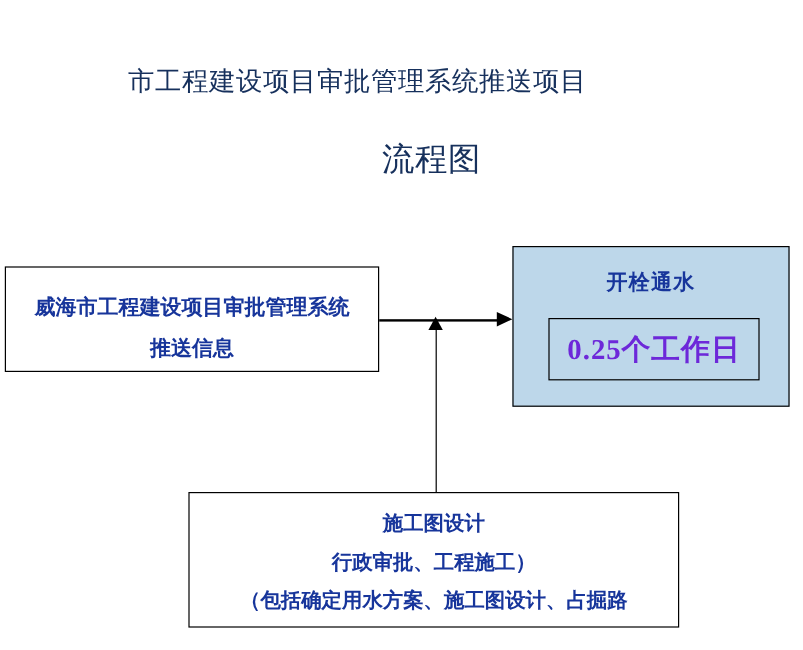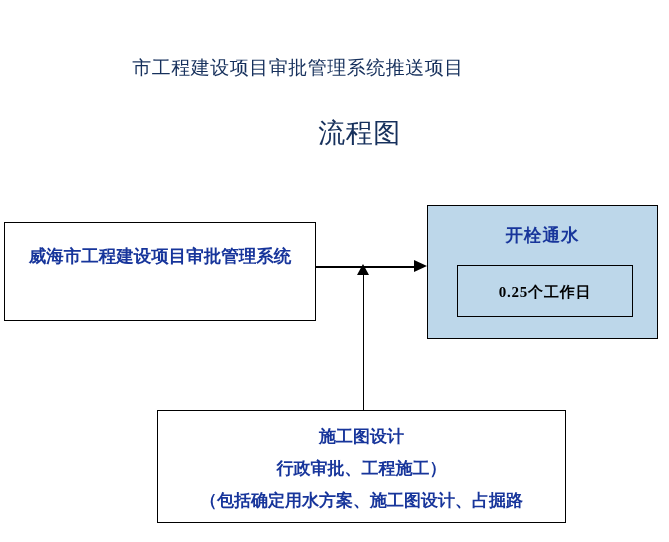--- a/index.html
+++ b/index.html
@@ -17,21 +17,21 @@
   }
 
   
   .title {
     position: absolute;
     left: 0;
     top: 44px;
     width: 596px;
     text-align: center;
     color: #16305c;
-    font-size: 19px;
+    font-size: 22px;
     line-height: 47px;
     letter-spacing: 0.5px;
     font-weight: 400;
     white-space: nowrap;
   }
   .title-line-2 {
     position: absolute;
     left: 0;
     top: 110px;
     width: 669px;
@@ -51,21 +51,21 @@
     box-sizing: border-box;
     border: 1.4px solid #000000;
     background: #ffffff;
   }
 
   
   #source-box {
     left: 4px;
     top: 222px;
     width: 312px;
-    height: 99px;
+    height: 88px;
   }
   #source-box .inner-wrap {
     position: absolute;
     left: 0;
     top: 16px;
     width: 100%;
   }
   #source-box .line {
     font-size: 17.5px;
     line-height: 34px;
@@ -105,23 +105,23 @@
     box-sizing: border-box;
     border: 1.4px solid #000000;
     background: transparent;
   }
   #stage-duration-text {
     position: absolute;
     left: 0;
     top: 13px;
     width: 100%;
     text-align: center;
-    font-size: 15px;
+    font-size: 24px;
     line-height: 26px;
-    color: #000000;
+    color: #6d28d9;
     font-weight: bold;
     white-space: nowrap;
     letter-spacing: 0.8px;
   }
 
   
   #preservice-box {
     left: 157px;
     top: 410px;
     width: 409px;
@@ -188,20 +188,21 @@
 <body>
 
 <div id="page">
 
   <div class="title">市工程建设项目审批管理系统推送项目</div>
   <div class="title-line-2">流程图</div>
 
   <div class="box" id="source-box">
     <div class="inner-wrap">
       <div class="line">威海市工程建设项目审批管理系统</div>
+      <div class="line">推送信息</div>
     </div>
   </div>
 
   <div class="box" id="stage-box">
     <div id="stage-title">开栓通水</div>
     <div id="stage-duration-box">
       <div id="stage-duration-text">0.25个工作日</div>
     </div>
   </div>
 

